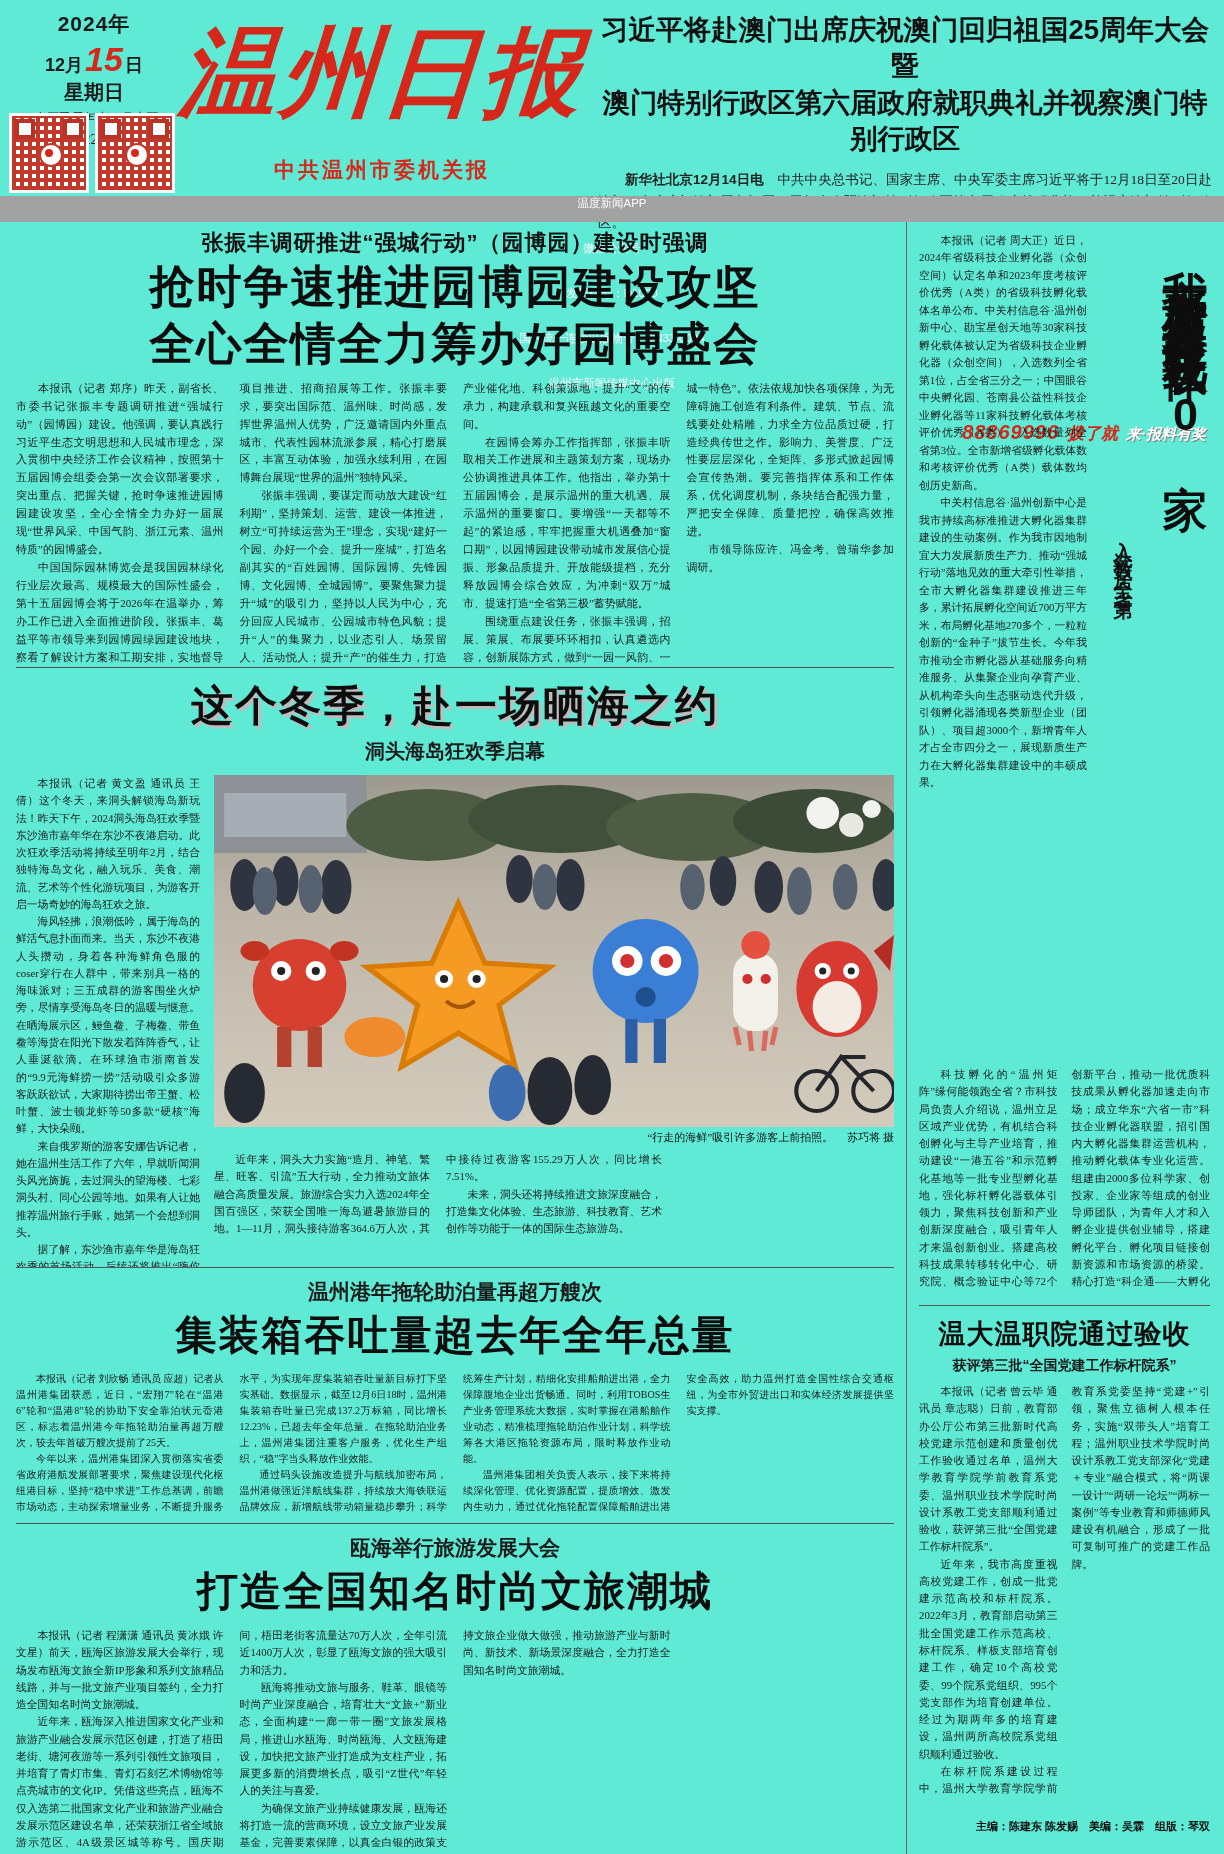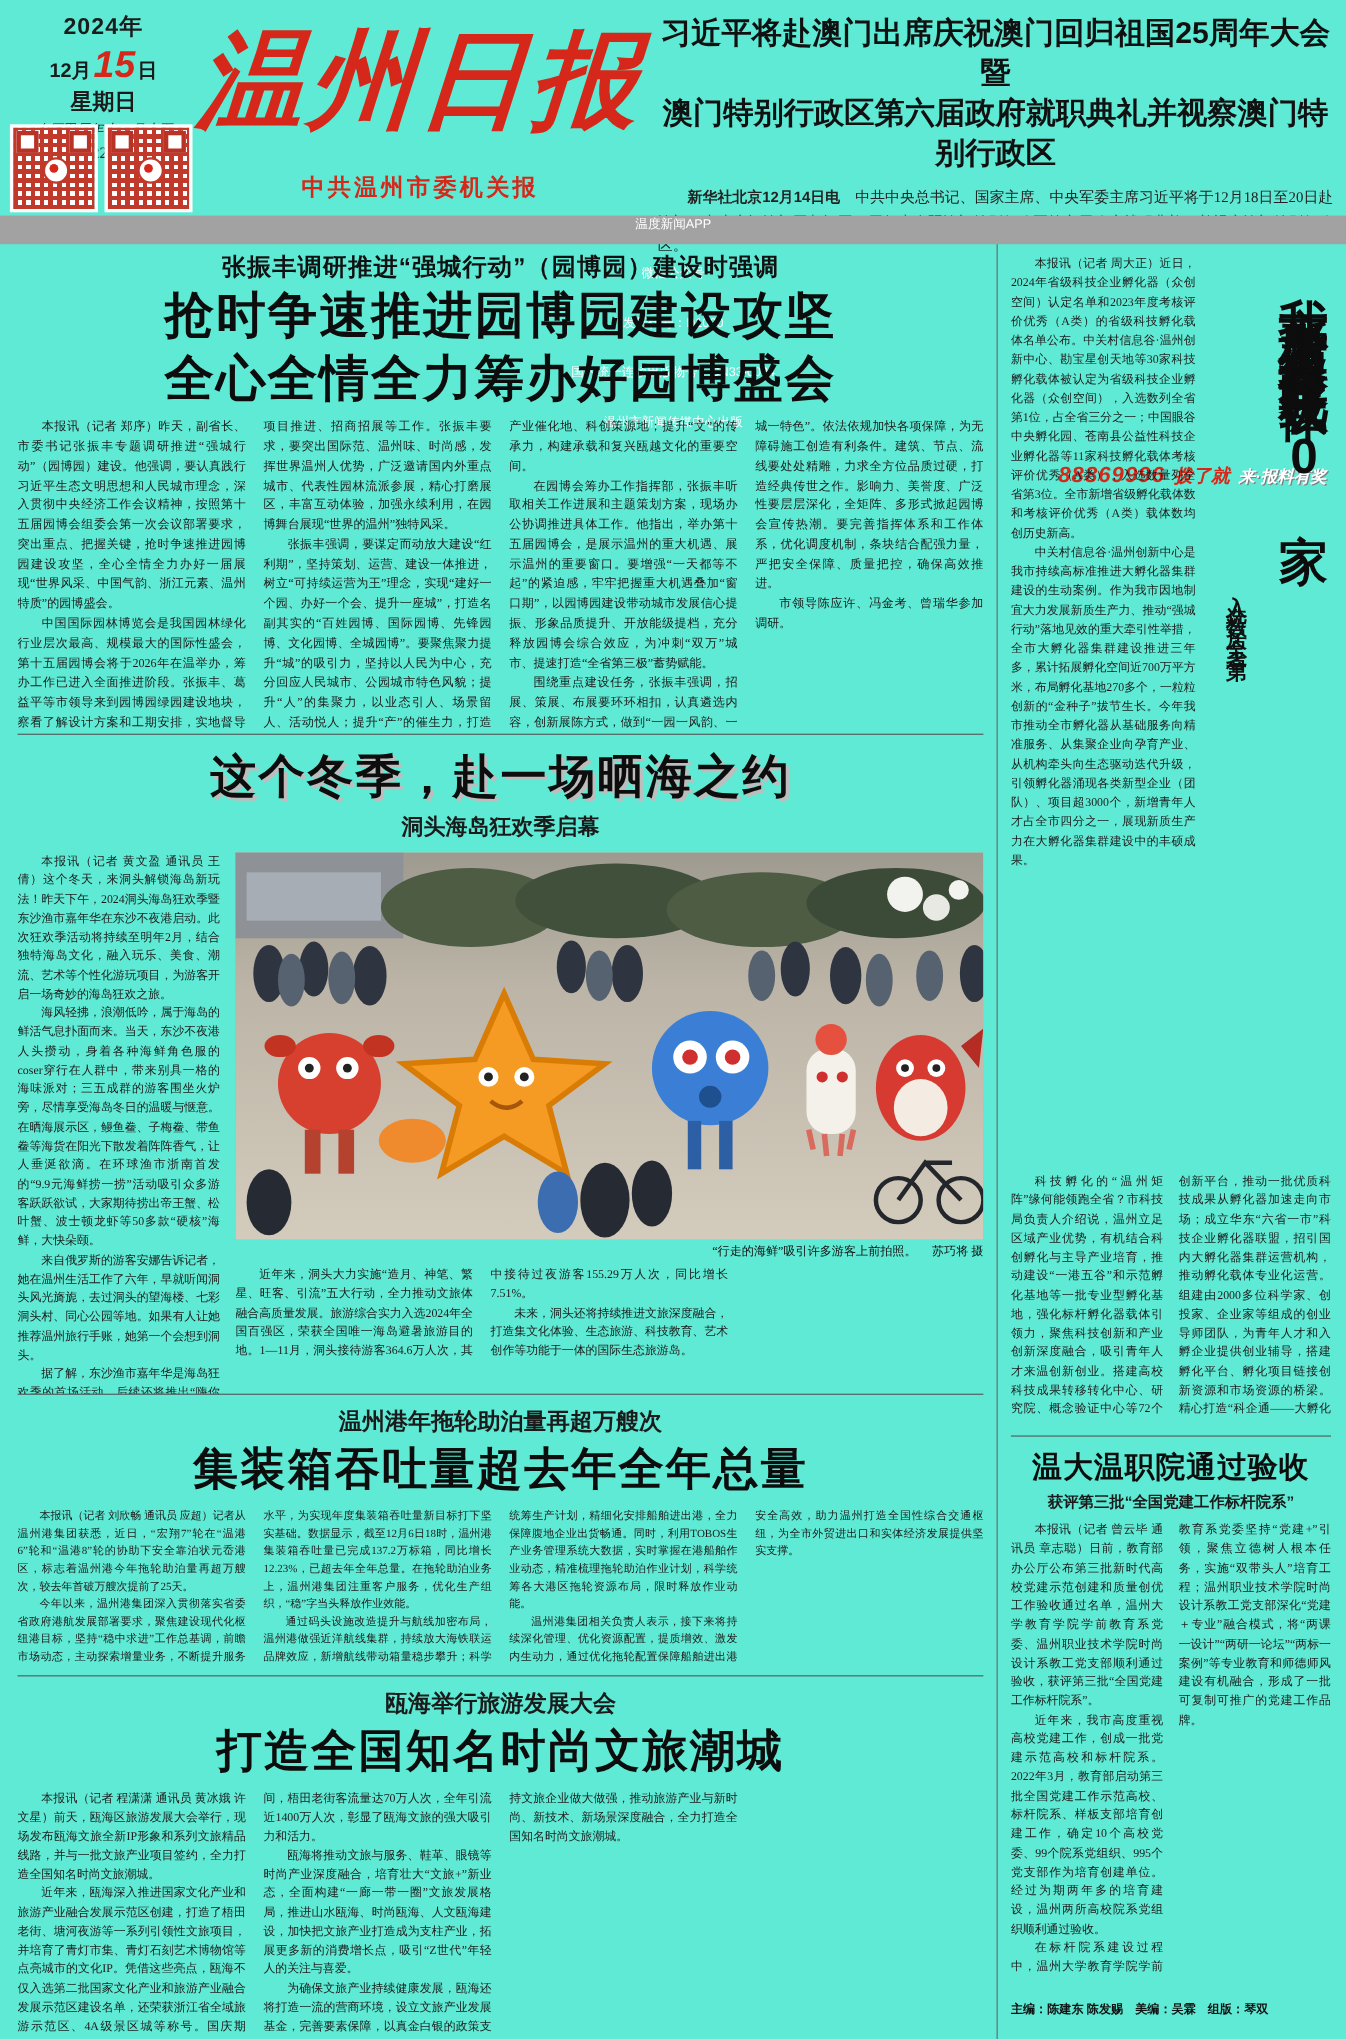--- a/index.html
+++ b/index.html
@@ -77,21 +77,21 @@
   .tech-headline{position:absolute;right:0;top:8px;height:820px;writing-mode:vertical-rl;text-orientation:upright;
       font-family:"Liberation Sans",sans-serif;font-weight:900;font-size:45px;letter-spacing:8px;color:#0d0d0d;line-height:1.1;}
   .tech-sub{position:absolute;right:74px;top:300px;writing-mode:vertical-rl;text-orientation:upright;
       font-family:"Liberation Sans",sans-serif;font-weight:700;font-size:19px;letter-spacing:10px;color:#111;}
   .tech-bottom{margin-top:4px;height:240px;column-count:2;column-gap:14px;font-size:10.8px;line-height:1.6;overflow:hidden;column-fill:auto;border-bottom:1px solid #555;box-sizing:border-box;padding-bottom:4px;}
   
   .univ{margin-top:10px;}
   .univ-h{text-align:center;font-family:"Liberation Sans",sans-serif;font-weight:900;font-size:27px;color:#0d0d0d;letter-spacing:1px;}
   .univ-sub{text-align:center;font-family:"Liberation Sans",sans-serif;font-weight:700;font-size:14px;margin-top:5px;}
   .univ-body{margin-top:8px;height:428px;column-count:2;column-gap:14px;font-size:10.8px;line-height:1.6;overflow:hidden;column-fill:auto;}
-  .credits{margin-top:8px;font-family:"Liberation Sans",sans-serif;font-size:11px;font-weight:600;color:#111;}
+  .credits{margin-top:8px;text-align:right;font-family:"Liberation Sans",sans-serif;font-size:11px;font-weight:600;color:#111;}
 </style>
 </head>
 <body>
 
 <div class="page">
 
   <div class="header">
     <div class="date-block">
       <div class="date-year">2024年</div>
       <div class="date-md">

